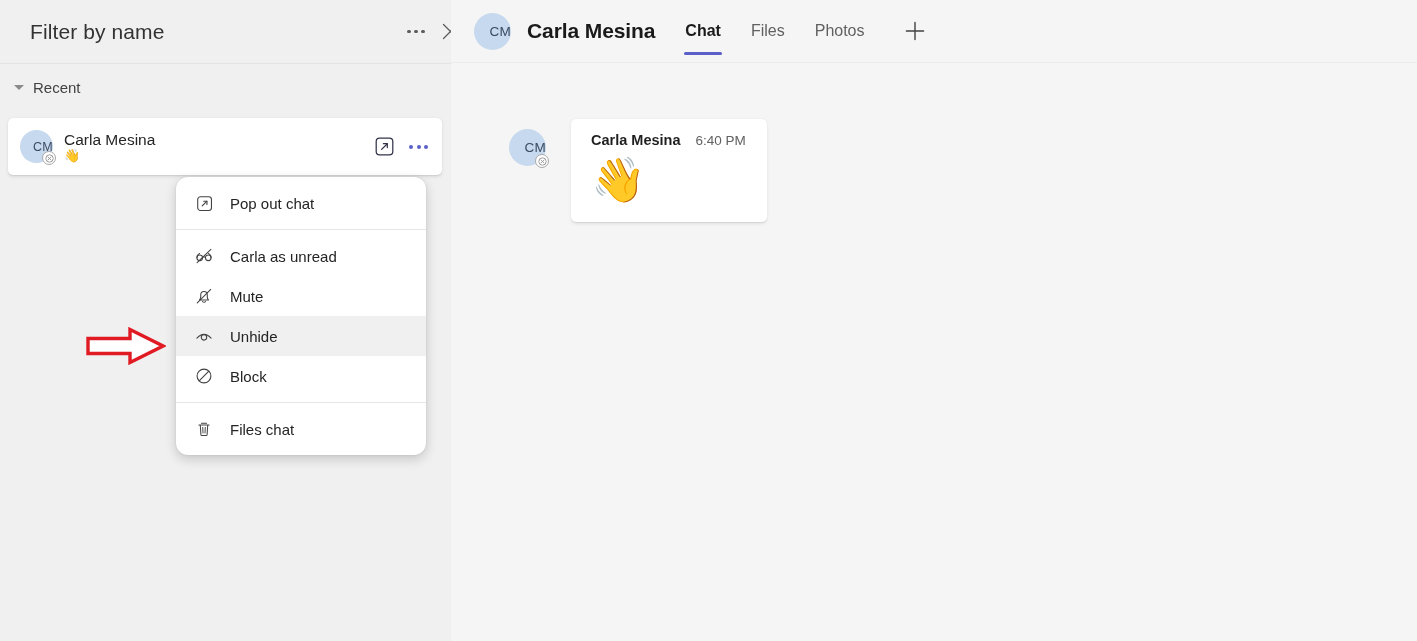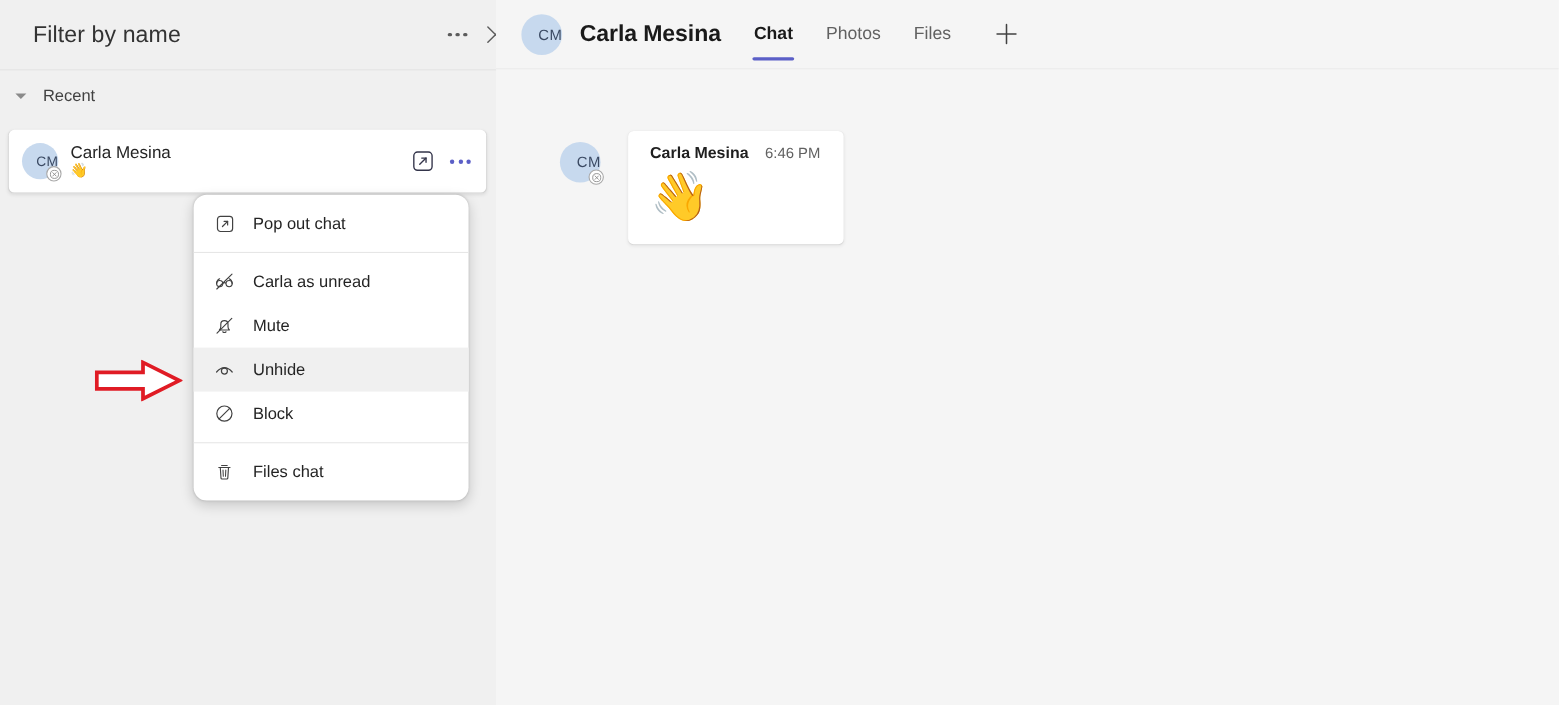--- a/index.html
+++ b/index.html
@@ -60,21 +60,21 @@
     display: flex; gap: 3.5px; align-items: center;
   }
   .dots-gray i {
     width: 3.5px; height: 3.5px; border-radius: 50%;
     background: #5c5c5c; display: block;
   }
 
   #recent-row {
     display: flex;
     align-items: center;
-    gap: 15px;
+    gap: 9px;
     padding: 16px 0 6px 14px;
     height: 36px;
   }
   #recent-caret {
     width: 0; height: 0;
     border-left: 5px solid transparent;
     border-right: 5px solid transparent;
     border-top: 5.5px solid #8a8a8a;
     cursor: pointer;
   }
@@ -487,24 +487,24 @@
         <span>CM</span>
       </div>
 
       <div id="peer-name">Carla Mesina</div>
 
       <div id="tabs">
         <div class="tab active">
           <span>Chat</span>
         </div>
         <div class="tab">
+          <span>Files</span>
+        </div>
+        <div class="tab">
           <span>Photos</span>
-        </div>
-        <div class="tab">
-          <span>Files</span>
         </div>
         <div id="tab-add">
           <svg width="24" height="24" viewBox="0 0 24 24">
             <path d="M12 3.4 L12 20.6 M3.4 12 L20.6 12" stroke="#424242" stroke-width="1.4" stroke-linecap="round"></path>
           </svg>
         </div>
       </div>
     </div>
 
     <div id="message-area">
@@ -518,21 +518,21 @@
                 <circle cx="5" cy="5" r="4.1" fill="none" stroke="#8a8a8a" stroke-width="0.9"></circle>
                 <path d="M3.3 3.3 L6.7 6.7 M6.7 3.3 L3.3 6.7" stroke="#8a8a8a" stroke-width="0.9" stroke-linecap="round"></path>
               </svg>
             </span>
           </div>
         </div>
 
         <div id="message-bubble">
           <div id="msg-head">
             <span id="msg-author">Carla Mesina</span>
-            <span id="msg-time">6:46 PM</span>
+            <span id="msg-time">6:40 PM</span>
           </div>
           <div id="msg-body" class="emoji">👋</div>
         </div>
 
       </div>
     </div>
 
   </div>
 
 </div>

